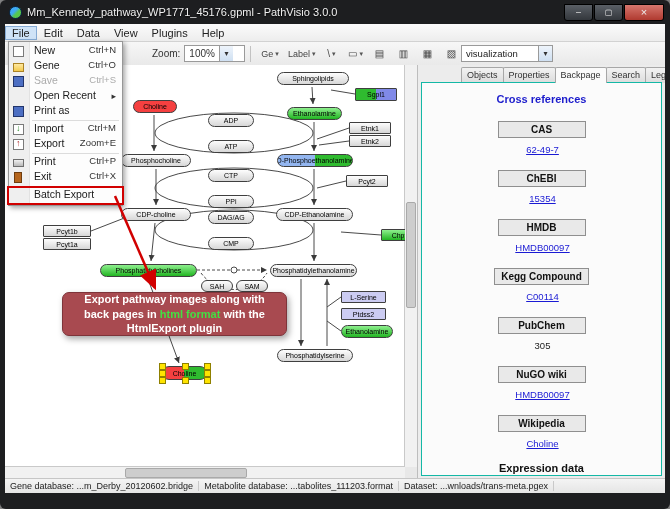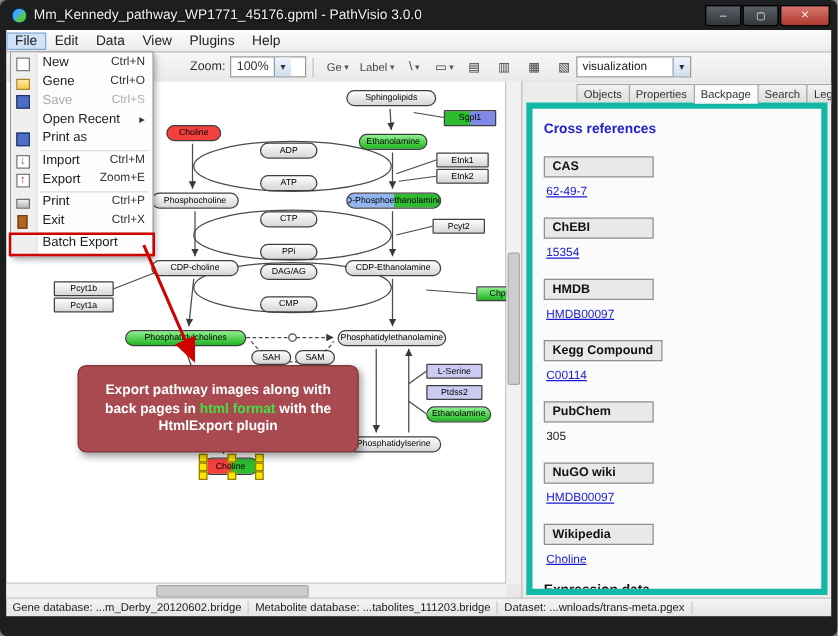--- a/index.html
+++ b/index.html
@@ -53,21 +53,21 @@
   .vscroll{position:absolute;right:0;top:0;bottom:12px;width:12px;background:#f1f1f1;border-left:1px solid #c9c9c9;}
   .vscroll .thumb{position:absolute;left:1px;right:1px;top:34%;height:26%;background:#cdcdcd;border:1px solid #a9a9a9;border-radius:2px;}
   .hscroll{position:absolute;left:0;right:12px;bottom:0;height:12px;background:#f1f1f1;border-top:1px solid #c9c9c9;}
   .hscroll .thumb{position:absolute;top:1px;bottom:1px;left:30%;width:30%;background:#cdcdcd;border:1px solid #a9a9a9;border-radius:2px;}
   .scroll-corner{position:absolute;right:0;bottom:0;width:12px;height:12px;background:#e8e8e8;}
   
   #sidepanel{position:relative;width:207px;background:#ececec;border-left:1px solid #bdbdbd;padding-left:40px;}
   #tabs{display:flex;margin:2px 2px 0 3px;}
   .tab{font-size:9px;padding:2px 5px;background:linear-gradient(#f2f2f2,#dcdcdc);border:1px solid #a7a7a7;border-bottom:none;color:#333;margin-right:-1px;border-radius:2px 2px 0 0;}
   .tab.active{background:#fbfbfb;position:relative;z-index:2;padding-bottom:3px;}
-  #panel-content{position:absolute;left:3px;right:3px;top:17px;bottom:3px;background:#fbfbfb;border:5px solid #14b8a6;padding:10px 9px;overflow:hidden;box-sizing:border-box;}
+  #panel-content{position:absolute;left:3px;right:3px;top:17px;bottom:3px;background:#fbfbfb;border:1px solid #14b8a6;padding:10px 9px;overflow:hidden;box-sizing:border-box;text-align:center;}
   #crossref-heading{color:#1c1ccc;font-weight:bold;font-size:11px;margin-bottom:14px;}
   .section{margin-bottom:13px;}
   .sec-header{display:inline-block;min-width:74px;background:#e9e9e9;border:1px solid #8f8f8f;padding:2px 6px;font-size:10px;font-weight:bold;color:#111;}
   .sec-link{margin:6px 0 0 2px;font-size:9.5px;color:#1a1ad4;text-decoration:underline;cursor:pointer;}
   .sec-value{margin:6px 0 0 2px;font-size:9.5px;color:#222;}
   #expression-heading{font-size:11px;font-weight:bold;color:#111;margin-top:4px;}
   
   #statusbar{position:absolute;left:0;right:0;bottom:0;height:14px;background:linear-gradient(#f4f4f4,#e5e5e5);border-top:1px solid #c6c6c6;display:flex;align-items:center;font-size:9px;color:#222;}
   .status-seg{padding:0 5px;border-right:1px solid #c9c9c9;white-space:nowrap;overflow:hidden;}
   
@@ -84,21 +84,21 @@
   .ic-open{background:linear-gradient(#ffe9a0,#f2c94c);border:1px solid #ab8325;height:9px;margin-top:2px;}
   .ic-save,.ic-saveas{background:#4d6fc3;border:1px solid #22356b;}
   .ic-import{background:#fff;border:1px solid #7a7a7a;}
   .ic-import::after{content:"↓";position:absolute;left:2px;top:-2px;font-size:9px;color:#2a8a2a;font-weight:bold;}
   .ic-export{background:#fff;border:1px solid #7a7a7a;}
   .ic-export::after{content:"↑";position:absolute;left:2px;top:-2px;font-size:9px;color:#b03030;font-weight:bold;}
   .ic-print{background:linear-gradient(#f0f0f0,#b9b9b9);border:1px solid #6e6e6e;height:8px;margin-top:2px;}
   .ic-exit{background:#b5651d;border:1px solid #6e3c0e;width:8px;margin-left:1px;}
   .red-box{position:absolute;left:-2px;right:-2px;top:-2px;bottom:-2px;border:2px solid #d10000;pointer-events:none;}
   
-  #callout{position:absolute;left:57px;top:268px;width:225px;height:70px;background:#a84a50;border:1px solid #7e343a;border-radius:7px;z-index:55;display:flex;align-items:center;justify-content:flex-end;text-align:center;padding:4px 8px;box-sizing:border-box;box-shadow:2px 3px 6px rgba(0,0,0,.35);}
+  #callout{position:absolute;left:57px;top:268px;width:225px;height:44px;background:#a84a50;border:1px solid #7e343a;border-radius:7px;z-index:55;display:flex;align-items:center;justify-content:flex-end;text-align:center;padding:4px 8px;box-sizing:border-box;box-shadow:2px 3px 6px rgba(0,0,0,.35);}
   #callout .txt{color:#ffffff;font-weight:bold;font-size:11px;line-height:1.35;}
   #callout .hl{color:#43e043;}
   #annot-svg{position:absolute;left:0;top:0;z-index:60;pointer-events:none;}
 </style>
 </head>
 <body>
 
 <div id="frame">
 
   <div id="titlebar">
@@ -268,21 +268,21 @@
               <div class="section"><div class="sec-header">NuGO wiki</div><div class="sec-link">HMDB00097</div></div>
               <div class="section"><div class="sec-header">Wikipedia</div><div class="sec-link">Choline</div></div>
             </div>
           <div id="expression-heading">Expression data</div>
         </div>
       </div>
     </div>
 
     <div id="statusbar">
         <div class="status-seg">Gene database: ...m_Derby_20120602.bridge</div>
-        <div class="status-seg">Metabolite database: ...tabolites_111203.bridge</div>
+        <div class="status-seg">Metabolite database: ...tabolites_111203.format</div>
         <div class="status-seg">Dataset: ...wnloads/trans-meta.pgex</div>
       </div>
 
     <div id="file-menu">
         <div class="menu-item">
           <span class="mi-icon ic-new"></span>
           <span>New</span>
           <span class="shortcut">Ctrl+N</span>
         </div>
         <div class="menu-item">

